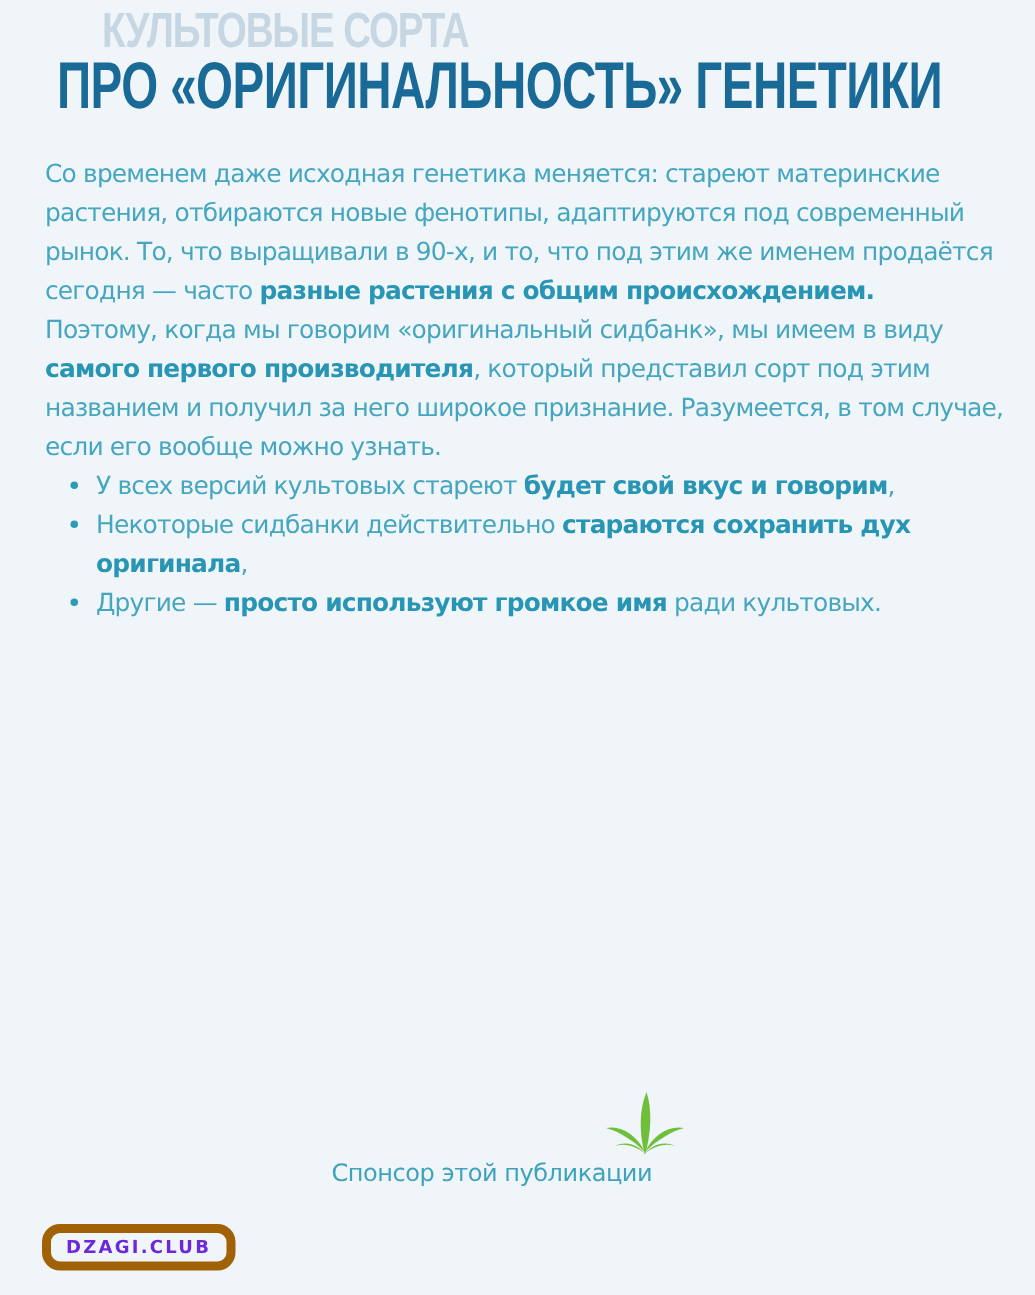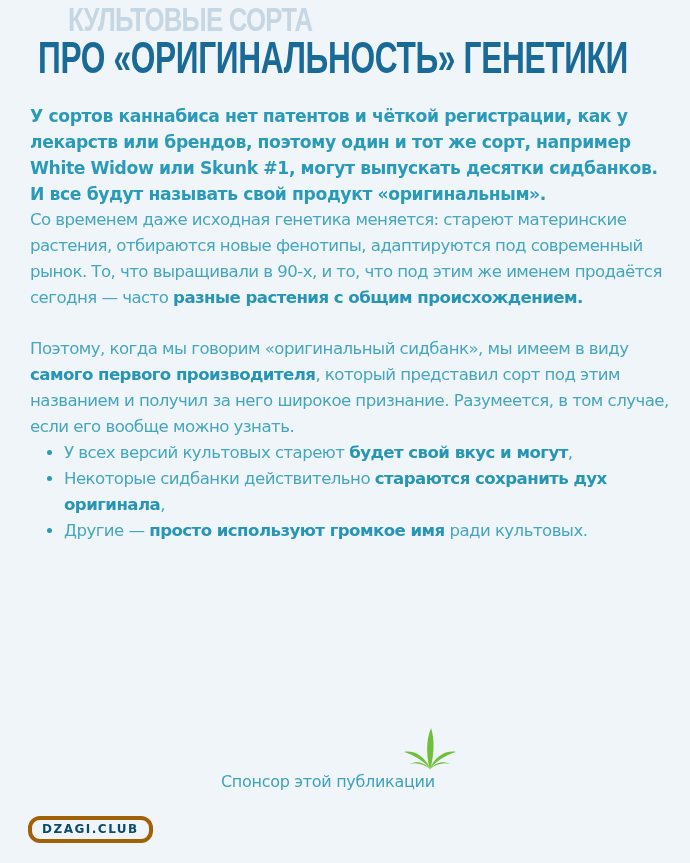--- a/index.html
+++ b/index.html
@@ -31,21 +31,21 @@
   }
   .italic {
     font-style: italic; font-size: 17px; color: #3fa6c0; margin: 27px 0 0 0;
     line-height: 26px; letter-spacing: -0.5px;
   }
   p.body {
     font-size: 16.6px; line-height: 26px; color: #46a6bf; margin: 0;
     letter-spacing: -0.55px;
   }
   p.p1 { }
-  p.p2 { margin-top: 25px; }
+  p.p2 { }
   b { color: #2795b3; font-weight: bold; }
   .important {
     margin-top: 25px; font-weight: bold; font-size: 16.4px; color: #2a9ab8;
     line-height: 24px; letter-spacing: -0.4px;
   }
   ul { margin: 0; padding-left: 34px; }
   li {
     font-size: 16.6px; line-height: 26px; color: #46a6bf; letter-spacing: -0.55px;
   }
   li::marker { color: #2a9ab8; }
@@ -53,45 +53,44 @@
     position: absolute; left: 246px; top: 738px; width: 210px; height: 60px;
   }
   .logo-text {
     position: absolute; left: 0; top: 6px;
     font-family: "DejaVu Serif", serif; font-style: italic; font-weight: bold;
     font-size: 40px; color: #e06a2c; letter-spacing: -1px; white-space: nowrap;
   }
   .leaf { position: absolute; left: 156px; top: -12px; }
   .footer-badge {
     position: absolute; left: 28px; top: 816px;
-    border: 4px solid #a16207; border-radius: 12px;
+    border: 6px solid #a16207; border-radius: 12px;
     padding: 1px 10px; font-size: 12px; font-weight: bold;
-    color: #0c4a6e; letter-spacing: 1.5px; line-height: 17px;
+    color: #6d28d9; letter-spacing: 1.5px; line-height: 17px;
   }
   .sponsor {
     position: absolute; left: 221px; top: 772px;
     font-size: 16px; color: #3fa2bc; letter-spacing: -0.3px;
   }
 </style>
 </head>
 <body>
 
 <div class="bg-heading">КУЛЬТОВЫЕ СОРТА</div>
 <div class="title">ПРО «ОРИГИНАЛЬНОСТЬ» ГЕНЕТИКИ</div>
 
 <div class="content">
-  <p class="lead">У сортов каннабиса нет патентов и чёткой регистрации, как у лекарств или брендов, поэтому один и тот же сорт, например White Widow или Skunk #1, могут выпускать десятки сидбанков. И все будут называть свой продукт «оригинальным».</p>
 
 
   <p class="body p1"><span>Со временем даже исходная генетика меняется: стареют материнские растения, отбираются новые фенотипы, адаптируются под современный рынок. То, что выращивали в 90-х, и то, что под этим же именем продаётся сегодня — часто </span><b>разные растения с общим происхождением.</b></p>
 
   <p class="body p2"><span>Поэтому, когда мы говорим «оригинальный сидбанк», мы имеем в виду </span><b>самого первого производителя</b><span>, который представил сорт под этим названием и получил за него широкое признание. Разумеется, в том случае, если его вообще можно узнать.</span></p>
 
   <ul>
-    <li><span>У всех версий культовых стареют </span><b>будет свой вкус и могут</b><span>,</span></li>
+    <li><span>У всех версий культовых стареют </span><b>будет свой вкус и говорим</b><span>,</span></li>
     <li><span>Некоторые сидбанки действительно </span><b>стараются сохранить дух оригинала</b><span>,</span></li>
     <li><span>Другие — </span><b>просто используют громкое имя</b><span> ради культовых.</span></li>
   </ul>
 </div>
 
 <div class="logo">
   <svg class="leaf" width="56" height="46" viewBox="0 0 56 46">
     <g fill="#6fbf3a">
       <path d="M28 44 C24 30 24 14 29 2 C33 14 32 30 28 44 Z"></path>
       <path d="M28 42 C20 34 10 28 2 26 C12 24 22 30 28 42 Z"></path>

